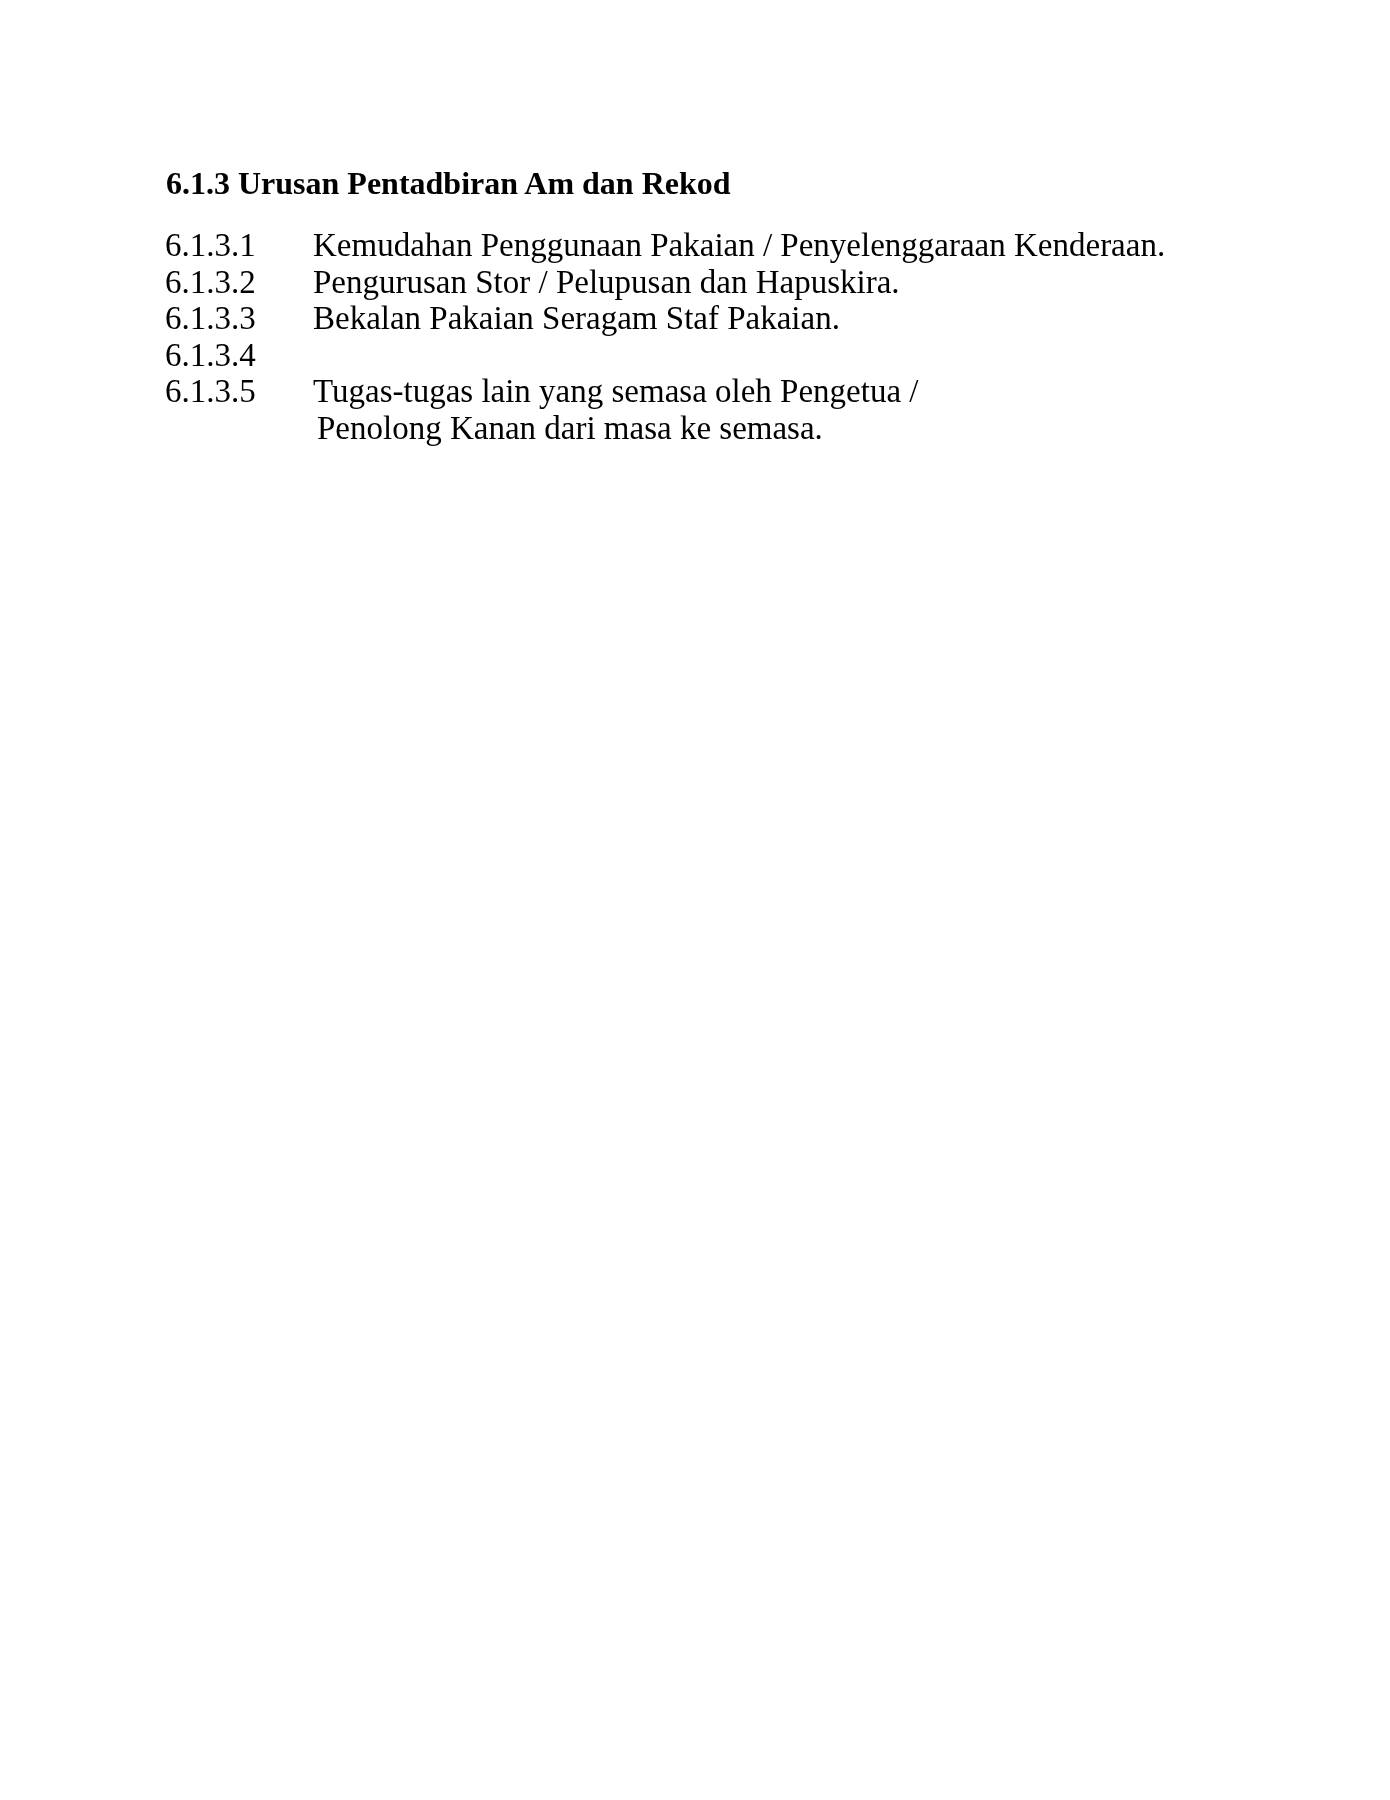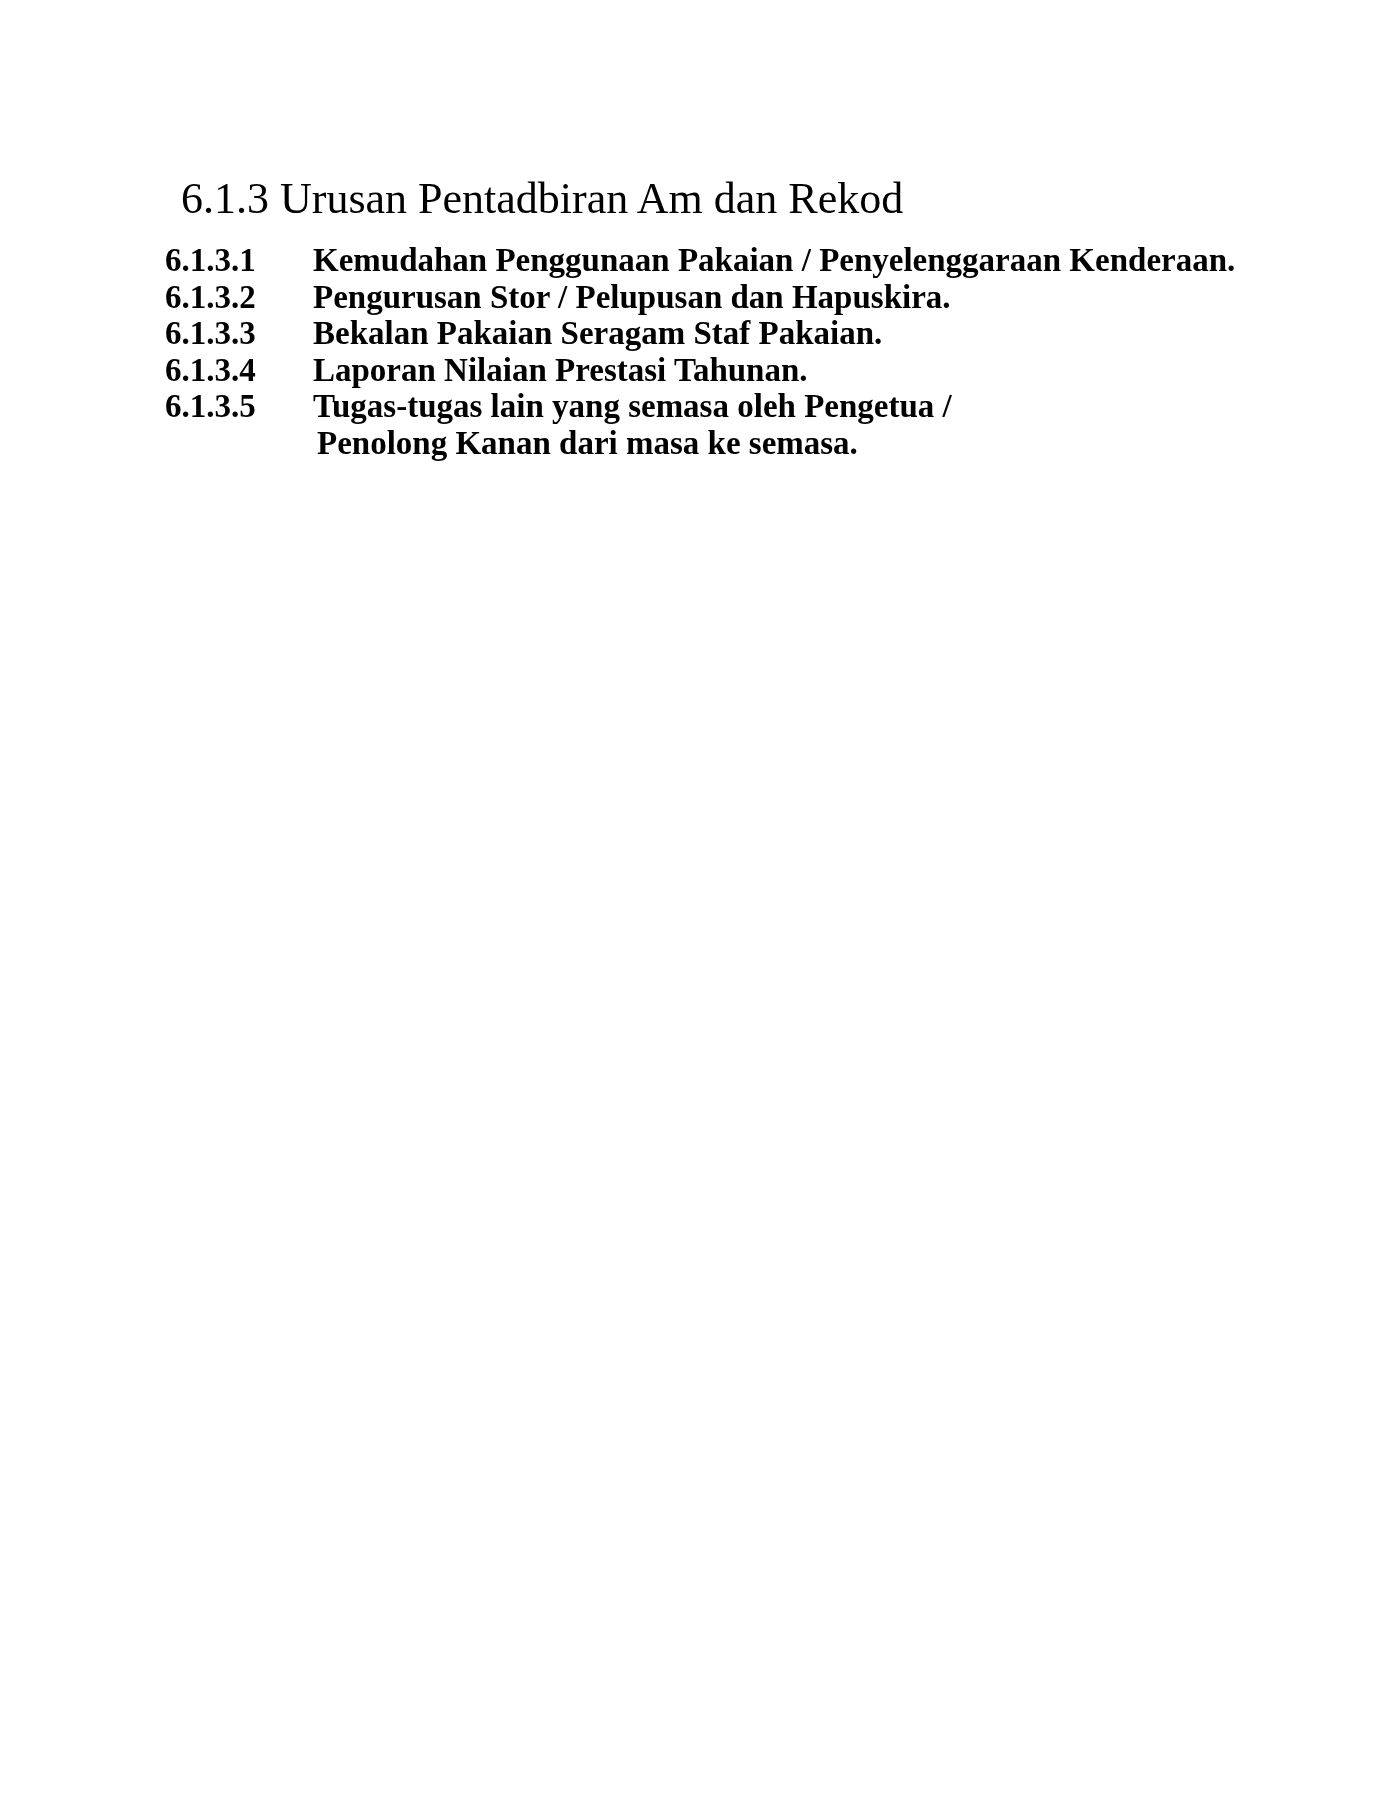--- a/index.html
+++ b/index.html
@@ -16,31 +16,30 @@
     font-family: "Liberation Serif", "DejaVu Serif", serif;
     color: #000000;
   }
   .content {
     position: absolute;
     left: 165px;
     top: 164px;
     width: 1080px;
   }
   .heading {
-    font-size: 44px;
+    font-size: 32px;
     line-height: 37px;
-    font-weight: normal;
+    font-weight: bold;
     white-space: nowrap;
-    margin: 16px;
+    margin: 1px;
   }
   .duty-list {
     margin-top: 25px;
     font-size: 33px;
     line-height: 36.6px;
-    font-weight: bold;
   }
   .row {
     display: flex;
     align-items: flex-start;
   }
   .num {
     flex: 0 0 148px;
     white-space: nowrap;
   }
   .txt {
@@ -72,21 +71,20 @@
         <span class="txt">Pengurusan Stor / Pelupusan dan Hapuskira.</span>
       </div>
 
       <div class="row">
         <span class="num">6.1.3.3</span>
         <span class="txt">Bekalan Pakaian Seragam Staf Pakaian.</span>
       </div>
 
       <div class="row">
         <span class="num">6.1.3.4</span>
-        <span class="txt">Laporan Nilaian Prestasi Tahunan.</span>
       </div>
 
       <div class="row">
         <span class="num">6.1.3.5</span>
         <span class="txt">
           <div>Tugas-tugas lain yang semasa oleh Pengetua /</div>
           <div class="cont-line">Penolong Kanan dari masa ke semasa.</div>
         </span>
       </div>
 

